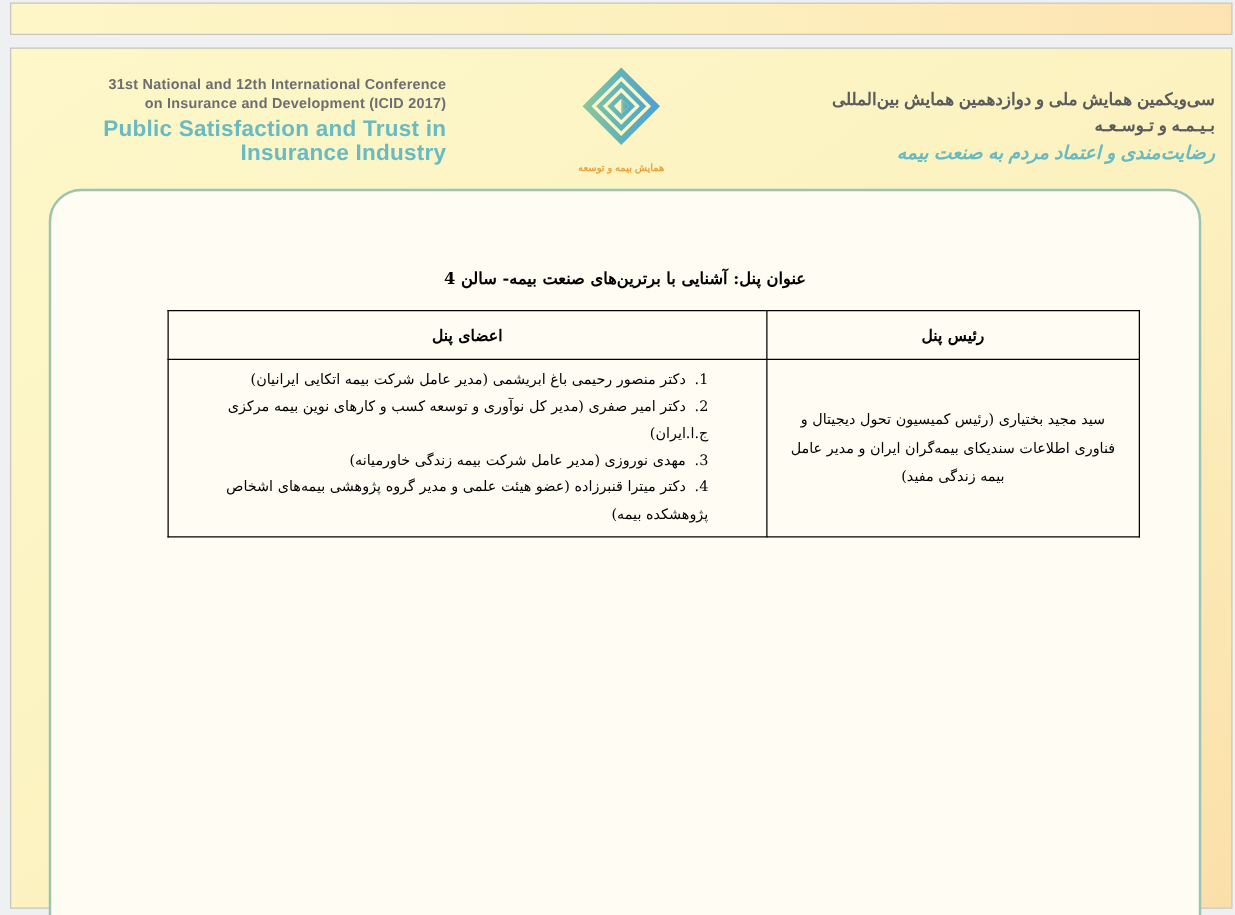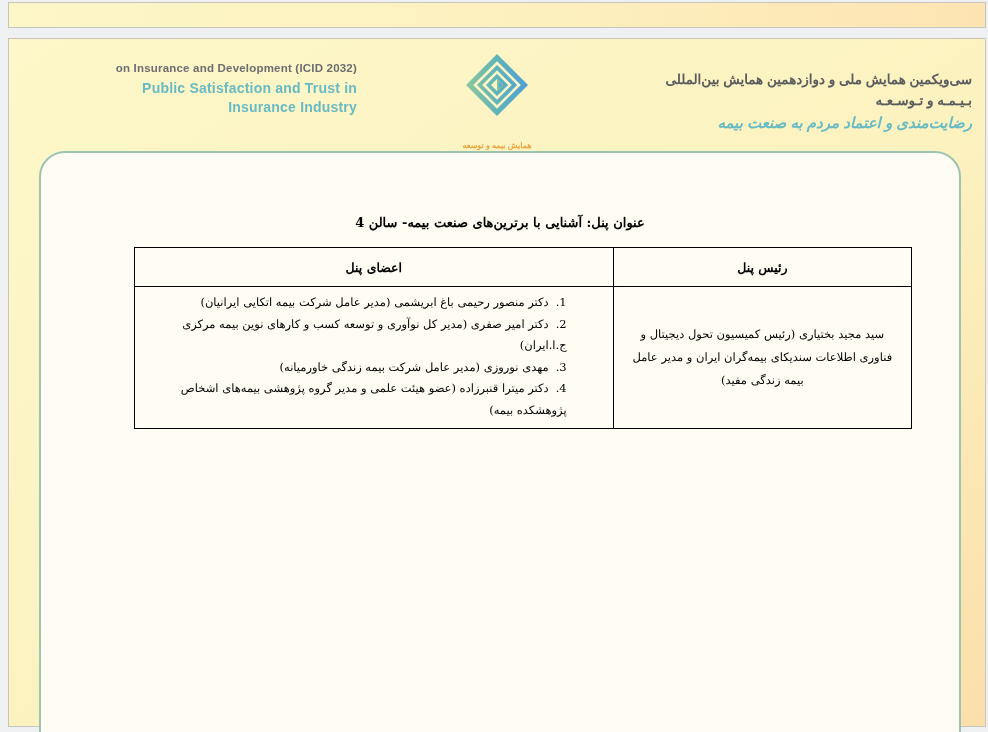--- a/index.html
+++ b/index.html
@@ -16,25 +16,25 @@
   }
   
   .page{
     position:absolute;left:8px;right:2px;top:38px;height:689px;box-sizing:border-box;
     background:linear-gradient(to bottom right,#fdf7c9 0%,#fcf2c0 55%,#fbdfaa 100%);
     border:1px solid #c7c5bd;
   }
   
   .header-en{position:absolute;top:22px;left:60px;width:288px;text-align:right;}
   .header-en .en-gray{font-size:11.5px;font-weight:bold;color:#6c6d70;line-height:15px;letter-spacing:.2px;}
-  .header-en .en-teal{font-size:14px;font-weight:bold;color:#68bac3;line-height:19px;letter-spacing:.2px;}
+  .header-en .en-teal{font-size:18px;font-weight:bold;color:#68bac3;line-height:19px;letter-spacing:.2px;}
   .header-en .en-teal.first{margin-top:3px;}
   
   .logo-wrap{position:absolute;top:14px;left:50%;transform:translateX(-50%);width:120px;text-align:center;}
-  .logo-caption{margin-top:20px;font-size:8px;font-weight:bold;color:#e8a43e;direction:rtl;}
+  .logo-caption{margin-top:8px;font-size:8px;font-weight:bold;color:#e8a43e;direction:rtl;}
   
   .header-fa{position:absolute;top:30px;right:13px;width:340px;text-align:right;direction:rtl;}
   .fa-dark{font-size:13.5px;font-weight:bold;color:#5a5b5e;line-height:21px;}
   .fa-teal{font-size:15px;font-weight:bold;color:#68bac3;line-height:24px;font-style:italic;}
   
   .content-box{
     position:absolute;left:30px;right:24px;top:112px;height:713px;box-sizing:border-box;
     background:#fffdf3;border:2px solid #9dc4b0;border-radius:26px;
   }
   .panel-title{
@@ -56,21 +56,22 @@
   .member-item .num{display:inline-block;margin-left:7px;}
 </style>
 </head>
 <body>
 
 <div class="prev-strip"></div>
 
 <div class="page">
 
   <div class="header-en">
-    <div class="en-gray">on Insurance and Development (ICID 2032)</div>
+    <div class="en-gray">31st National and 12th International Conference</div>
+    <div class="en-gray">on Insurance and Development (ICID 2017)</div>
     <div class="en-teal first">Public Satisfaction and Trust in</div>
     <div class="en-teal">Insurance Industry</div>
   </div>
 
   <div class="logo-wrap">
     <svg width="64" height="64" viewBox="0 0 64 64">
       <defs>
         <linearGradient id="lg" x1="0" y1="0" x2="1" y2="0">
           <stop offset="0" stop-color="#8cc79c"></stop>
           <stop offset="0.5" stop-color="#5fb3b9"></stop>

